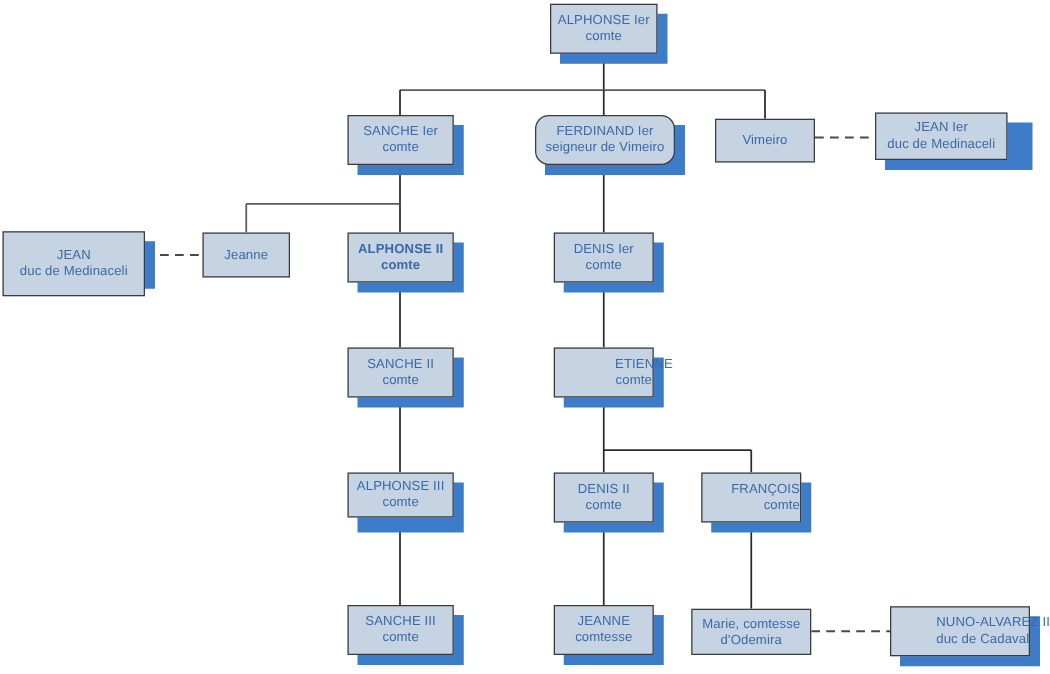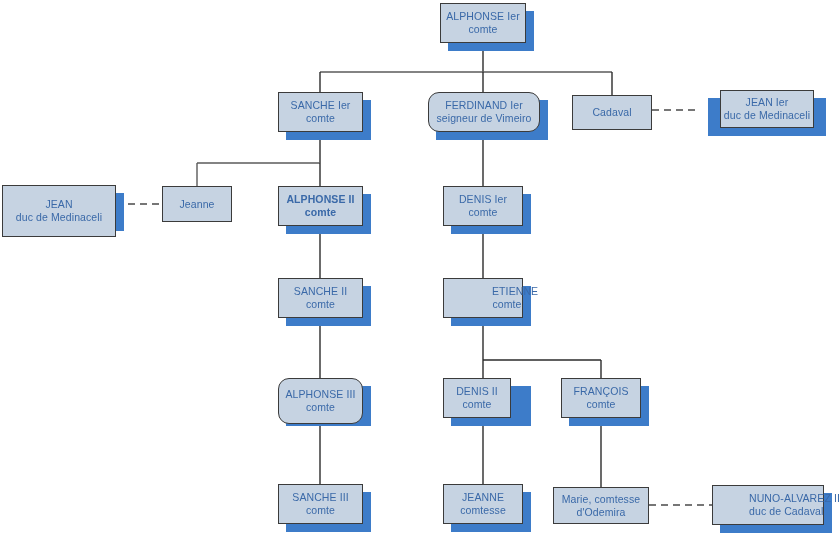--- a/index.html
+++ b/index.html
@@ -142,23 +142,23 @@
       </div>
       <div class="node" style="left: 278px; top: 92px; width: 85px; height: 40px;">
         <span class="l1">SANCHE Ier</span>
         <span class="l2">comte</span>
       </div>
       <div class="node" style="left: 428px; top: 92px; width: 112px; height: 40px; border-radius: 11px;">
         <span class="l1">FERDINAND Ier</span>
         <span class="l2">seigneur de Vimeiro</span>
       </div>
       <div class="node" style="left: 572px; top: 95px; width: 80px; height: 35px;">
-        <span class="l1">Cadaval</span>
-      </div>
-      <div class="node" style="left: 700px; top: 90px; width: 94px; height: 38px; margin-left: 20px;">
+        <span class="l1">Vimeiro</span>
+      </div>
+      <div class="node" style="left: 700px; top: 90px; width: 106px; height: 38px;">
         <span class="l1">JEAN Ier</span>
         <span class="l2">duc de Medinaceli</span>
       </div>
       <div class="node" style="left: 2px; top: 185px; width: 114px; height: 52px;">
         <span class="l1">JEAN</span>
         <span class="l2">duc de Medinaceli</span>
       </div>
       <div class="node" style="left: 162px; top: 186px; width: 70px; height: 36px;">
         <span class="l1">Jeanne</span>
       </div>
@@ -171,29 +171,29 @@
         <span class="l2">comte</span>
       </div>
       <div class="node" style="left: 278px; top: 278px; width: 85px; height: 40px;">
         <span class="l1">SANCHE II</span>
         <span class="l2">comte</span>
       </div>
       <div class="node" style="left: 443px; top: 278px; width: 80px; height: 40px; padding-left: 48px;">
         <span class="l1">ETIENNE</span>
         <span class="l2">comte</span>
       </div>
-      <div class="node" style="left: 278px; top: 378px; width: 85px; height: 46px; border-radius: 11px;">
+      <div class="node" style="left: 278px; top: 378px; width: 85px; height: 36px;">
         <span class="l1">ALPHONSE III</span>
         <span class="l2">comte</span>
       </div>
-      <div class="node" style="left: 443px; top: 378px; width: 68px; height: 40px;">
+      <div class="node" style="left: 443px; top: 378px; width: 80px; height: 40px;">
         <span class="l1">DENIS II</span>
         <span class="l2">comte</span>
       </div>
-      <div class="node" style="left: 561px; top: 378px; width: 80px; height: 40px;">
+      <div class="node" style="left: 561px; top: 378px; width: 80px; height: 40px; text-align: right;">
         <span class="l1">FRANÇOIS</span>
         <span class="l2">comte</span>
       </div>
       <div class="node" style="left: 278px; top: 484px; width: 85px; height: 40px;">
         <span class="l1">SANCHE III</span>
         <span class="l2">comte</span>
       </div>
       <div class="node" style="left: 443px; top: 484px; width: 80px; height: 40px;">
         <span class="l1">JEANNE</span>
         <span class="l2">comtesse</span>

